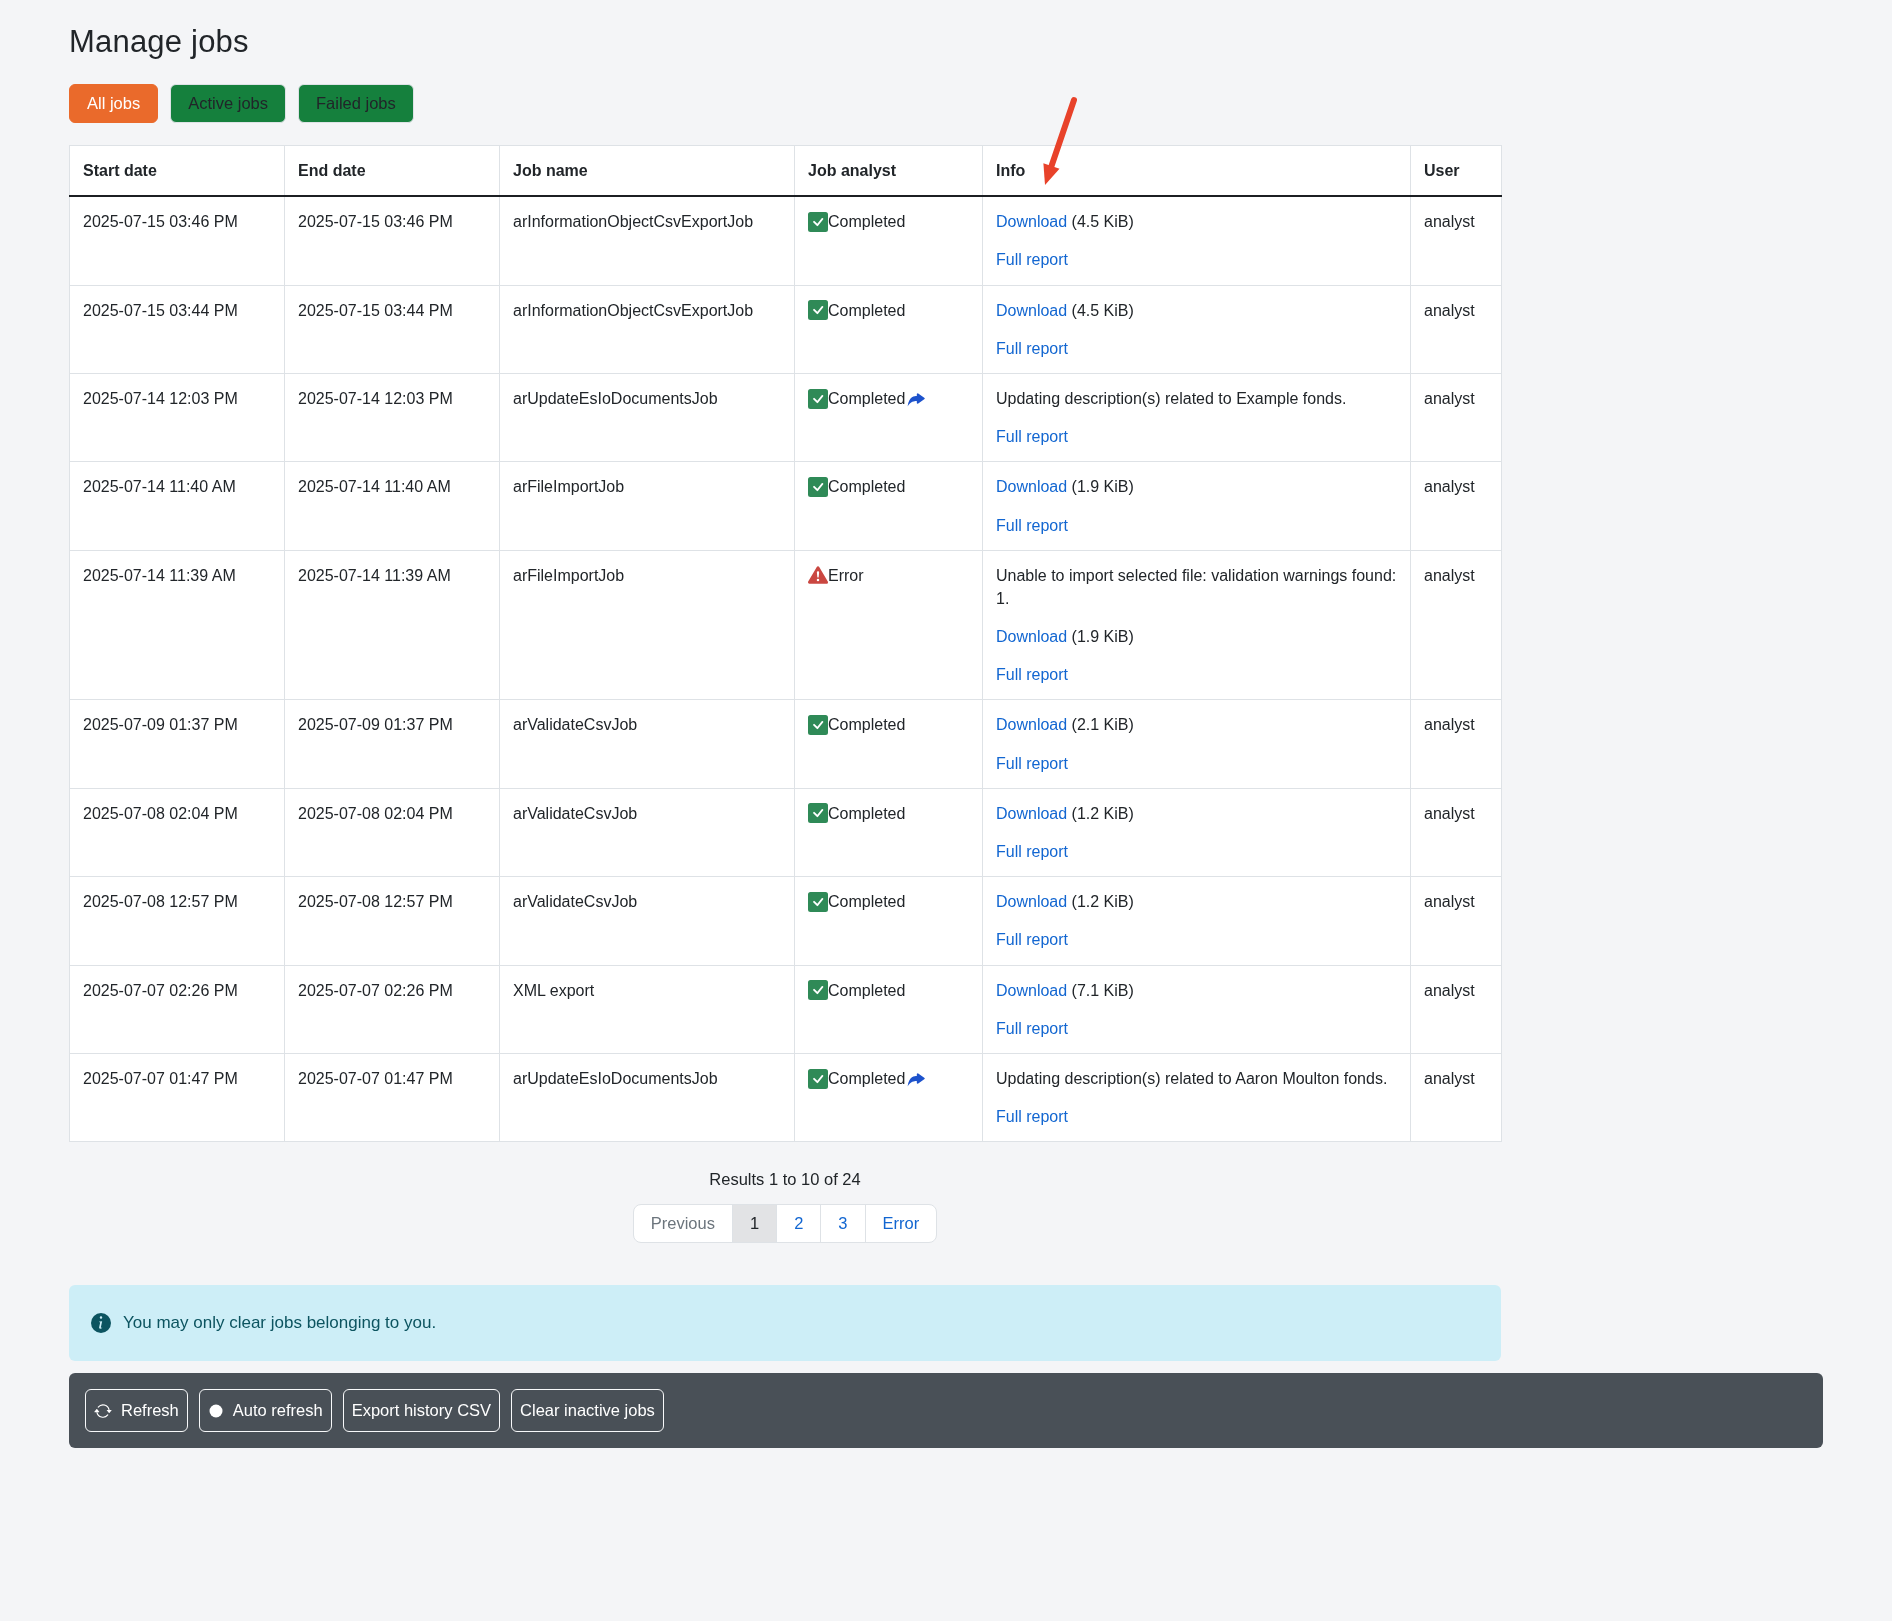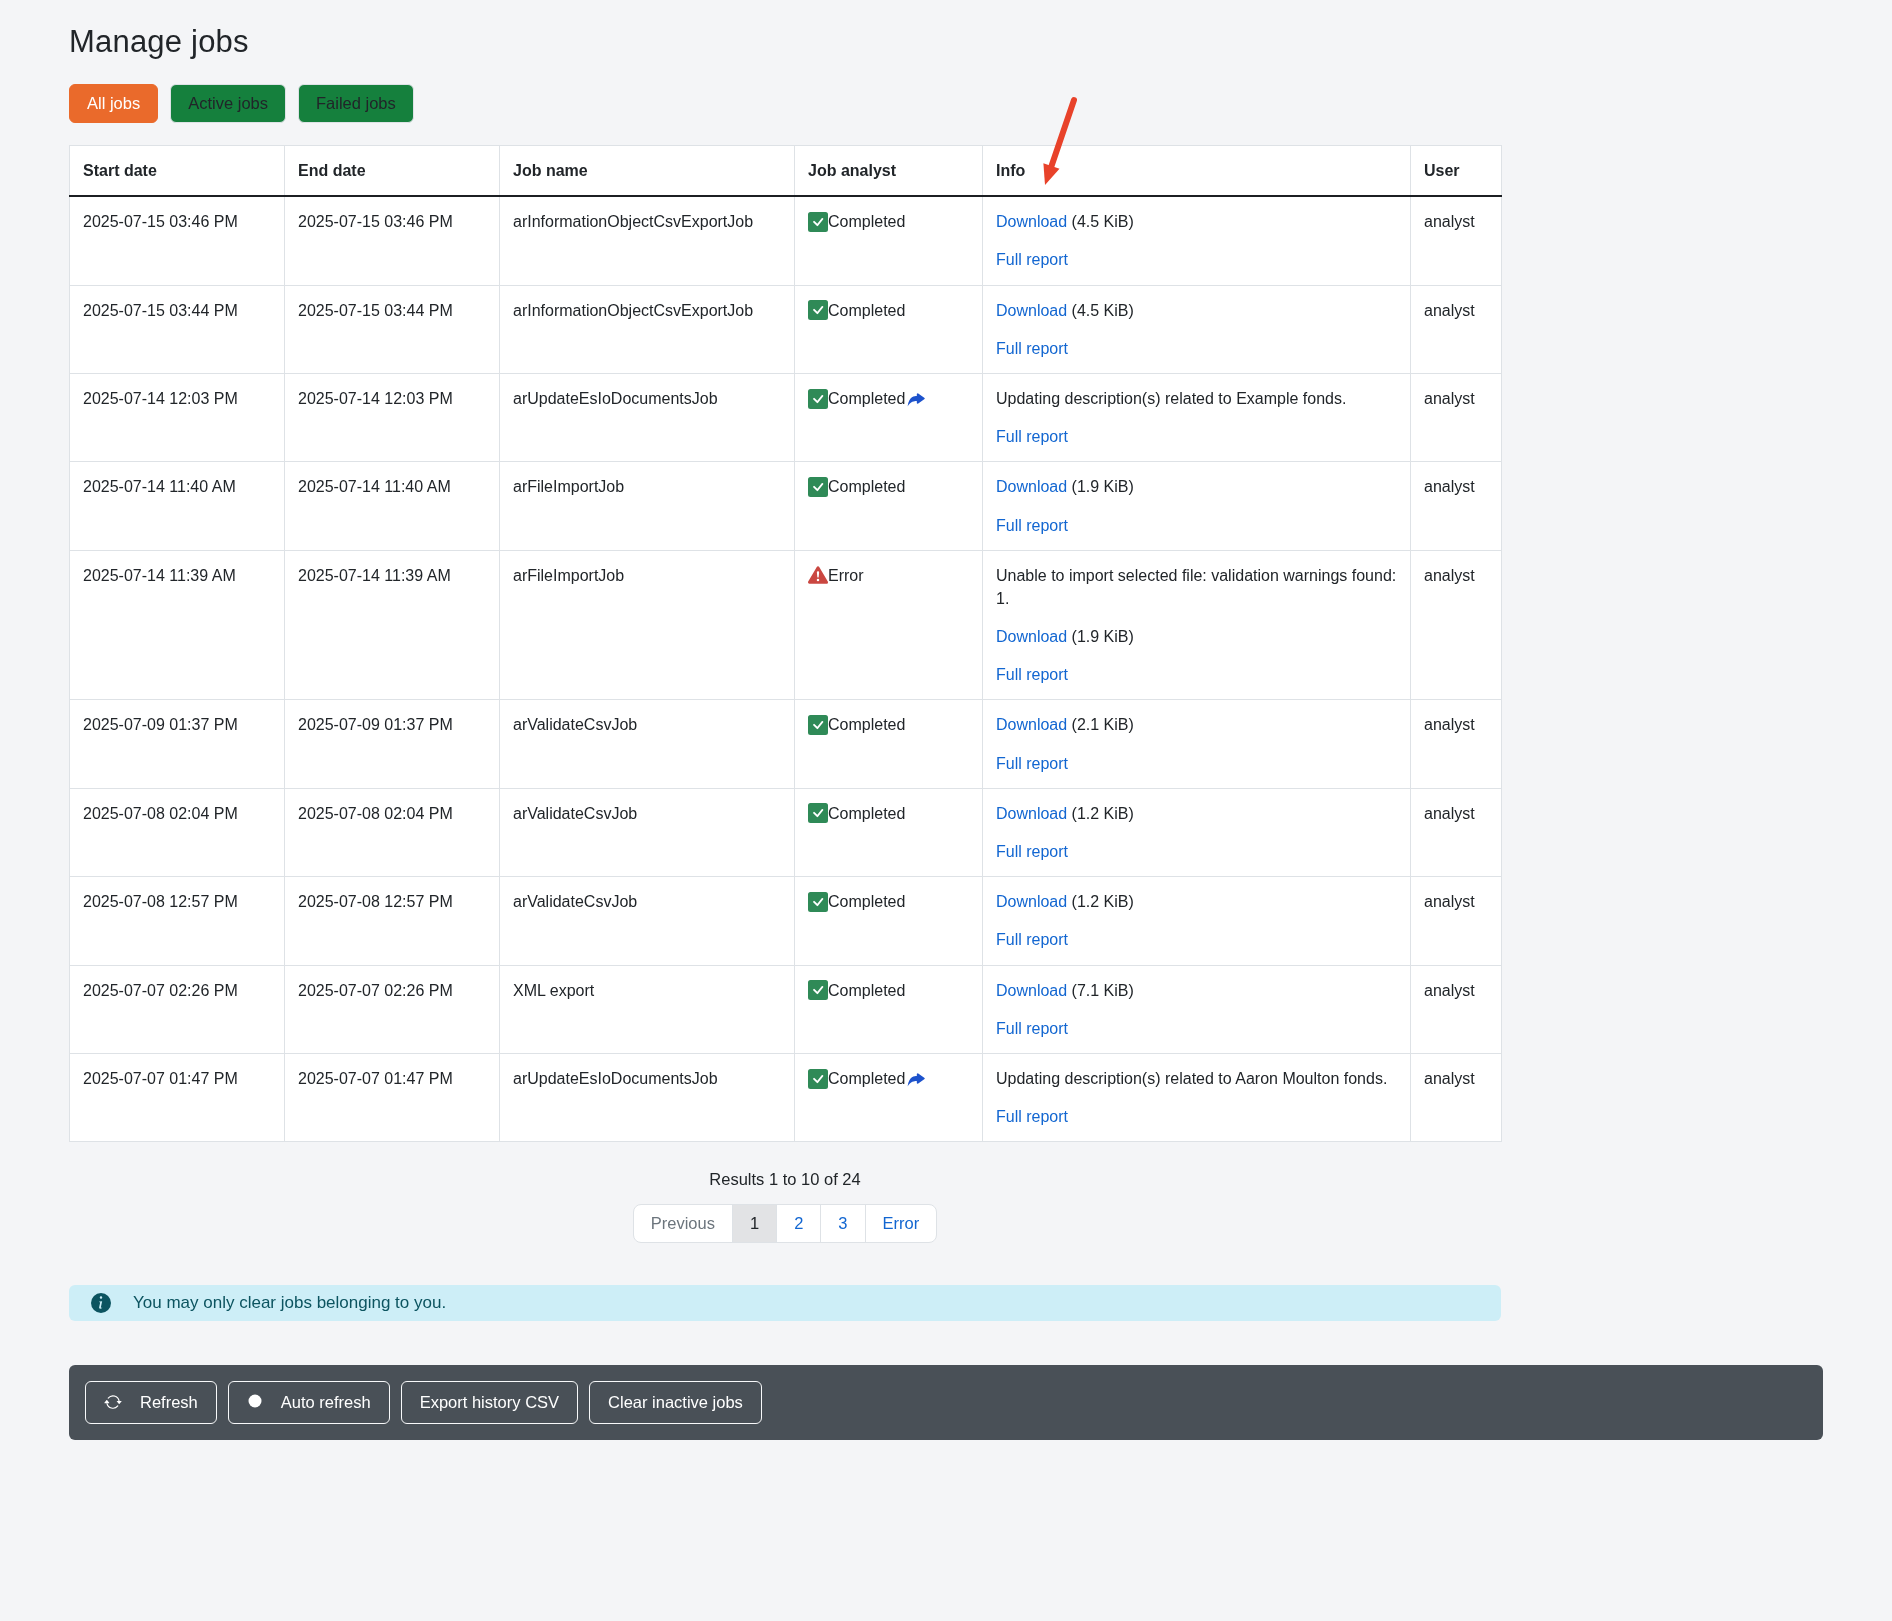--- a/index.html
+++ b/index.html
@@ -45,32 +45,32 @@
     border: 1px solid #dee2e6; border-radius: 8px; overflow: hidden; background: #fff;
   }
   ul.pager li { border-left: 1px solid #dee2e6; }
   ul.pager li:first-child { border-left: none; }
   ul.pager li > * { display: block; padding: 9px 17px; font-size: 16.5px; }
   ul.pager .disabled { color: #6c757d; }
   ul.pager .active { background: #e2e3e5; color: #212529; }
 
   .alert {
     width: 1432px; background: var(--alert-bg); color: var(--alert-text);
-    padding: 8px 22px; border-radius: 6px; display: flex; align-items: center; gap: 22px;
-    font-size: 17px; margin-bottom: 44px;
+    padding: 28px 22px; border-radius: 6px; display: flex; align-items: center; gap: 12px;
+    font-size: 17px; margin-bottom: 12px;
   }
 
   .toolbar {
     width: 1754px; background: var(--toolbar-bg); border-radius: 6px;
     padding: 16px; display: flex; gap: 11px; margin-bottom: 14px;
   }
   .toolbar button {
     font-family: inherit; background: transparent; border: 1px solid #f8f9fa; border-radius: 6px;
-    color: #fff; font-size: 16.5px; padding: 11px 18px;
-    display: inline-flex; align-items: flex-start; gap: 18px; cursor: pointer;
+    color: #fff; font-size: 16.5px; padding: 11px 8px;
+    display: inline-flex; align-items: center; gap: 9px; cursor: pointer;
   }
 
   svg.annotation { position: absolute; left: 1010px; top: 90px; z-index: 10; pointer-events: none; }
 </style>
 </head>
 <body>
 
 <div class="page">
   <h1 class="page-title">Manage jobs</h1>
 

